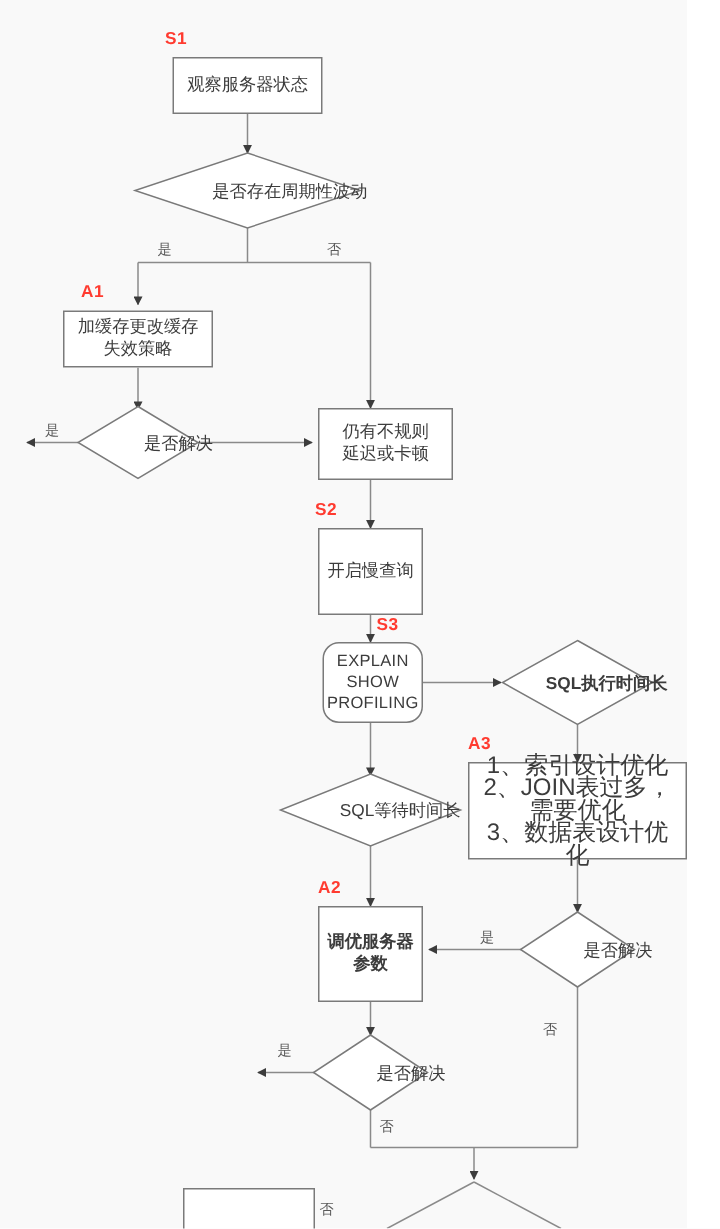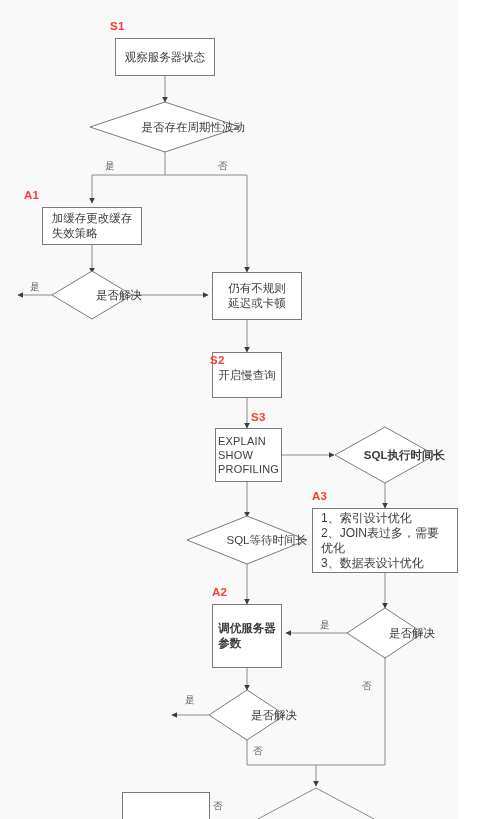--- a/index.html
+++ b/index.html
@@ -16,32 +16,32 @@
   }
   .sheet{
     position:absolute;left:0;top:0;width:458px;height:819px;
     background:#f9f9f9;
   }
   svg.wires{position:absolute;left:0;top:0;width:480px;height:819px;}
   .node{
     position:absolute;
     box-sizing:border-box;
     display:flex;align-items:center;justify-content:center;
-    text-align:left;
+    text-align:center;
     color:#3c3c3c;
     font-size:11.5px;
     line-height:15px;
     background:#ffffff;
     border:1px solid #7a7a7a;
     white-space:pre-line;
   }
   .node.en{font-size:11px;line-height:14px;letter-spacing:.2px;}
   .node.listbox{
-    justify-content:flex-start;text-align:left;
-    padding:6px 8px;font-size:12px;line-height:15px;
+    justify-content:flex-start;text-align:center;
+    padding:6px 8px;font-size:16px;line-height:15px;
   }
   .node.empty{background:#ffffff;}
   .dnode{
     position:absolute;
     display:flex;align-items:center;justify-content:flex-end;
     color:#3c3c3c;font-size:11.5px;
     white-space:nowrap;
     pointer-events:none;
   }
   .dnode span{position:relative;z-index:2;}
@@ -151,38 +151,38 @@
   </div>
 
   <div class="node" style="left:115px;top:38px;width:100px;height:38px;">观察服务器状态</div>
 
   <div class="node" style="left:42px;top:207px;width:100px;height:38px;font-family:Liberation Mono, monospace;">加缓存更改缓存
 失效策略</div>
 
   <div class="node" style="left:212px;top:272px;width:90px;height:48px;">仍有不规则
 延迟或卡顿</div>
 
-  <div class="node" style="left:212px;top:352px;width:70px;height:46px;">开启慢查询</div>
+  <div class="node" style="left:212px;top:352px;width:70px;height:58px;">开启慢查询</div>
 
-  <div class="node en" style="left:215px;top:428px;width:67px;height:54px;">EXPLAIN
+  <div class="node en" style="left:215px;top:428px;width:67px;height:54px;border-radius:11px;">EXPLAIN
 SHOW
 PROFILING</div>
 
   <div class="node listbox" style="left:312px;top:508px;width:146px;height:65px;">1、索引设计优化
 2、JOIN表过多，需要优化
 3、数据表设计优化</div>
 
   <div class="node" style="left:212px;top:604px;width:70px;height:64px;font-weight:bold;">调优服务器
 参数</div>
 
   <div class="node empty" style="left:122px;top:792px;width:88px;height:40px;"></div>
 
   <div class="tag" style="left:110px;top:20px;">S1</div>
-  <div class="tag" style="left:24px;top:189px;">A1</div>
-  <div class="tag" style="left:210px;top:354px;">S2</div>
+  <div class="tag" style="left:54px;top:189px;">A1</div>
+  <div class="tag" style="left:210px;top:334px;">S2</div>
   <div class="tag" style="left:212px;top:411px;margin-left:39px;">S3</div>
   <div class="tag" style="left:312px;top:490px;">A3</div>
   <div class="tag" style="left:212px;top:586px;">A2</div>
 
   <div class="elbl" style="left:105px;top:160px;">是</div>
   <div class="elbl" style="left:218px;top:160px;">否</div>
   <div class="elbl" style="left:30px;top:281px;">是</div>
   <div class="elbl" style="left:320px;top:619px;">是</div>
   <div class="elbl" style="left:362px;top:680px;">否</div>
   <div class="elbl" style="left:185px;top:694px;">是</div>

